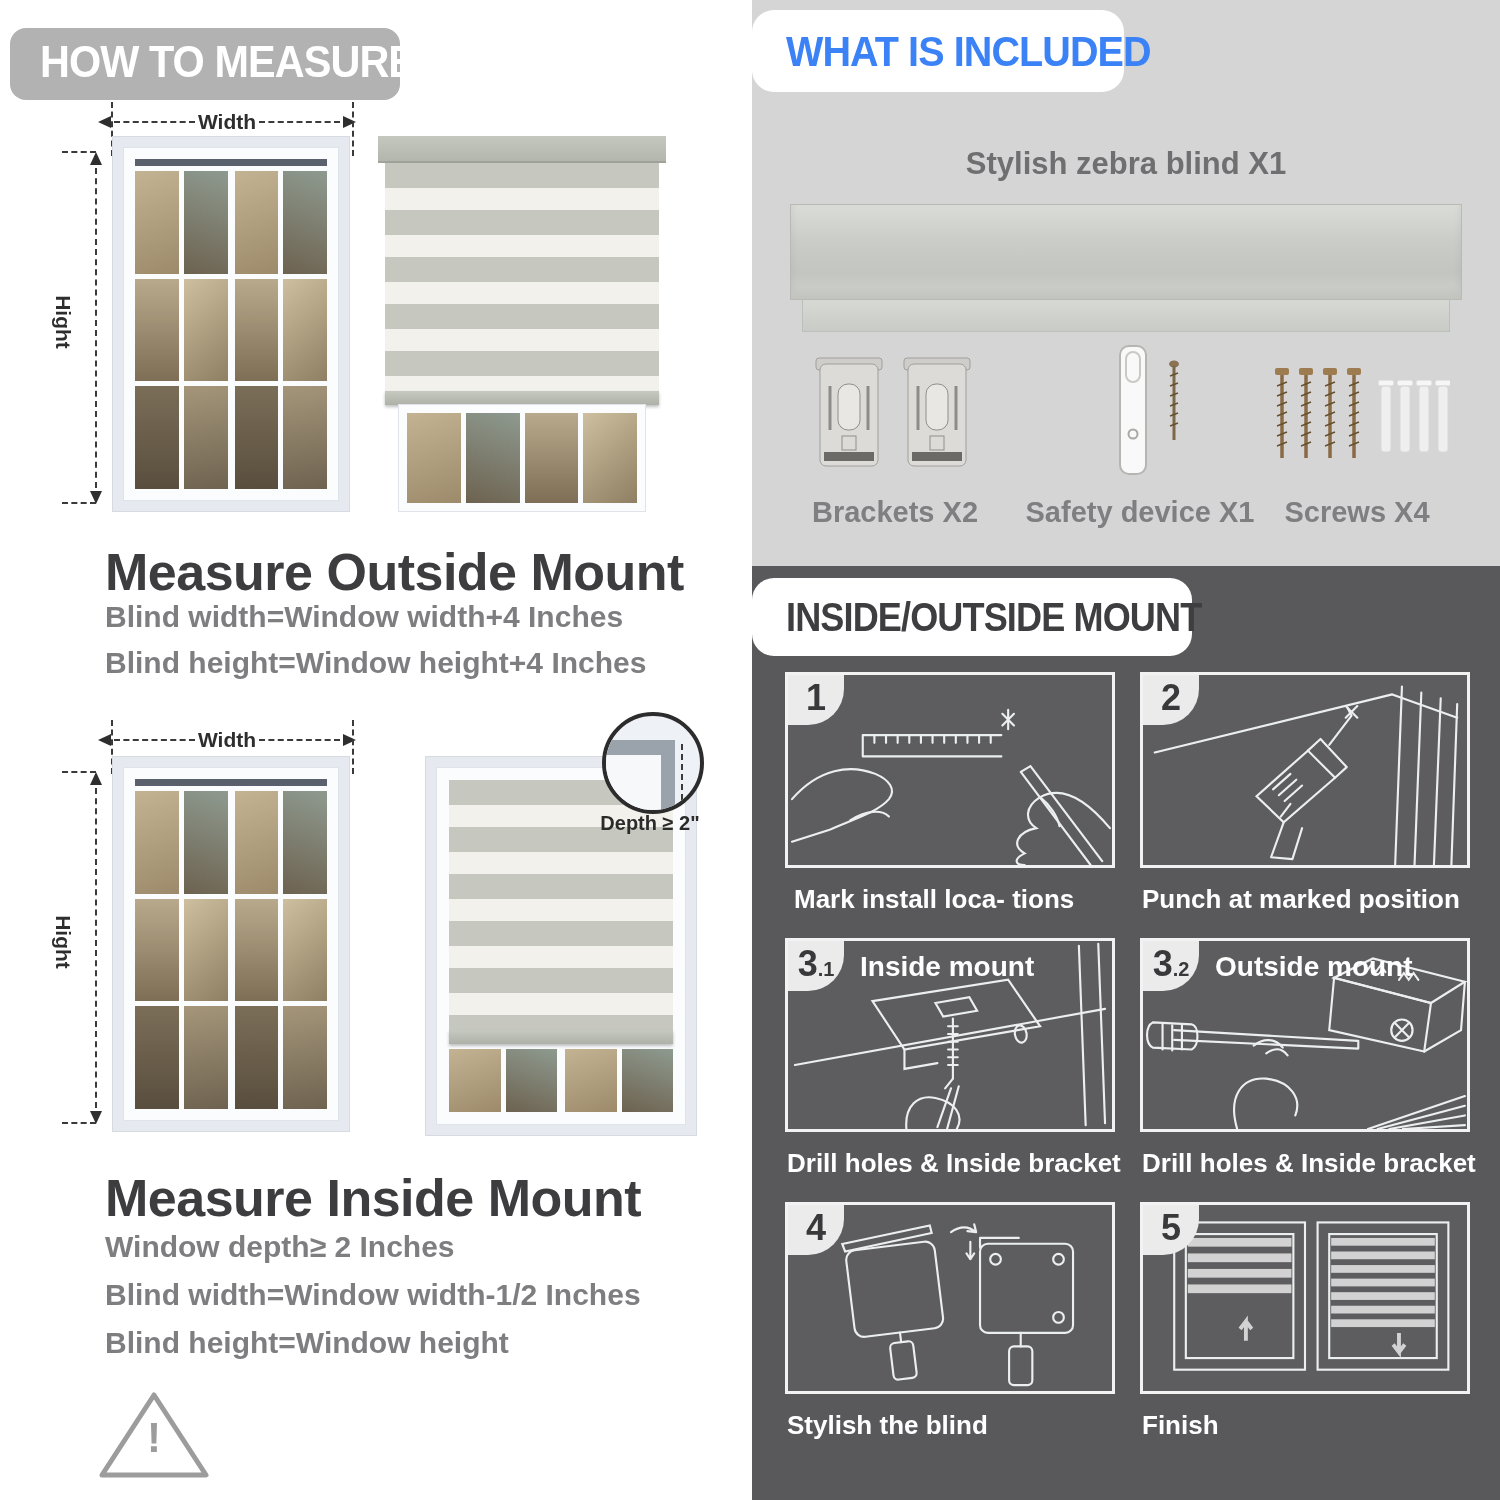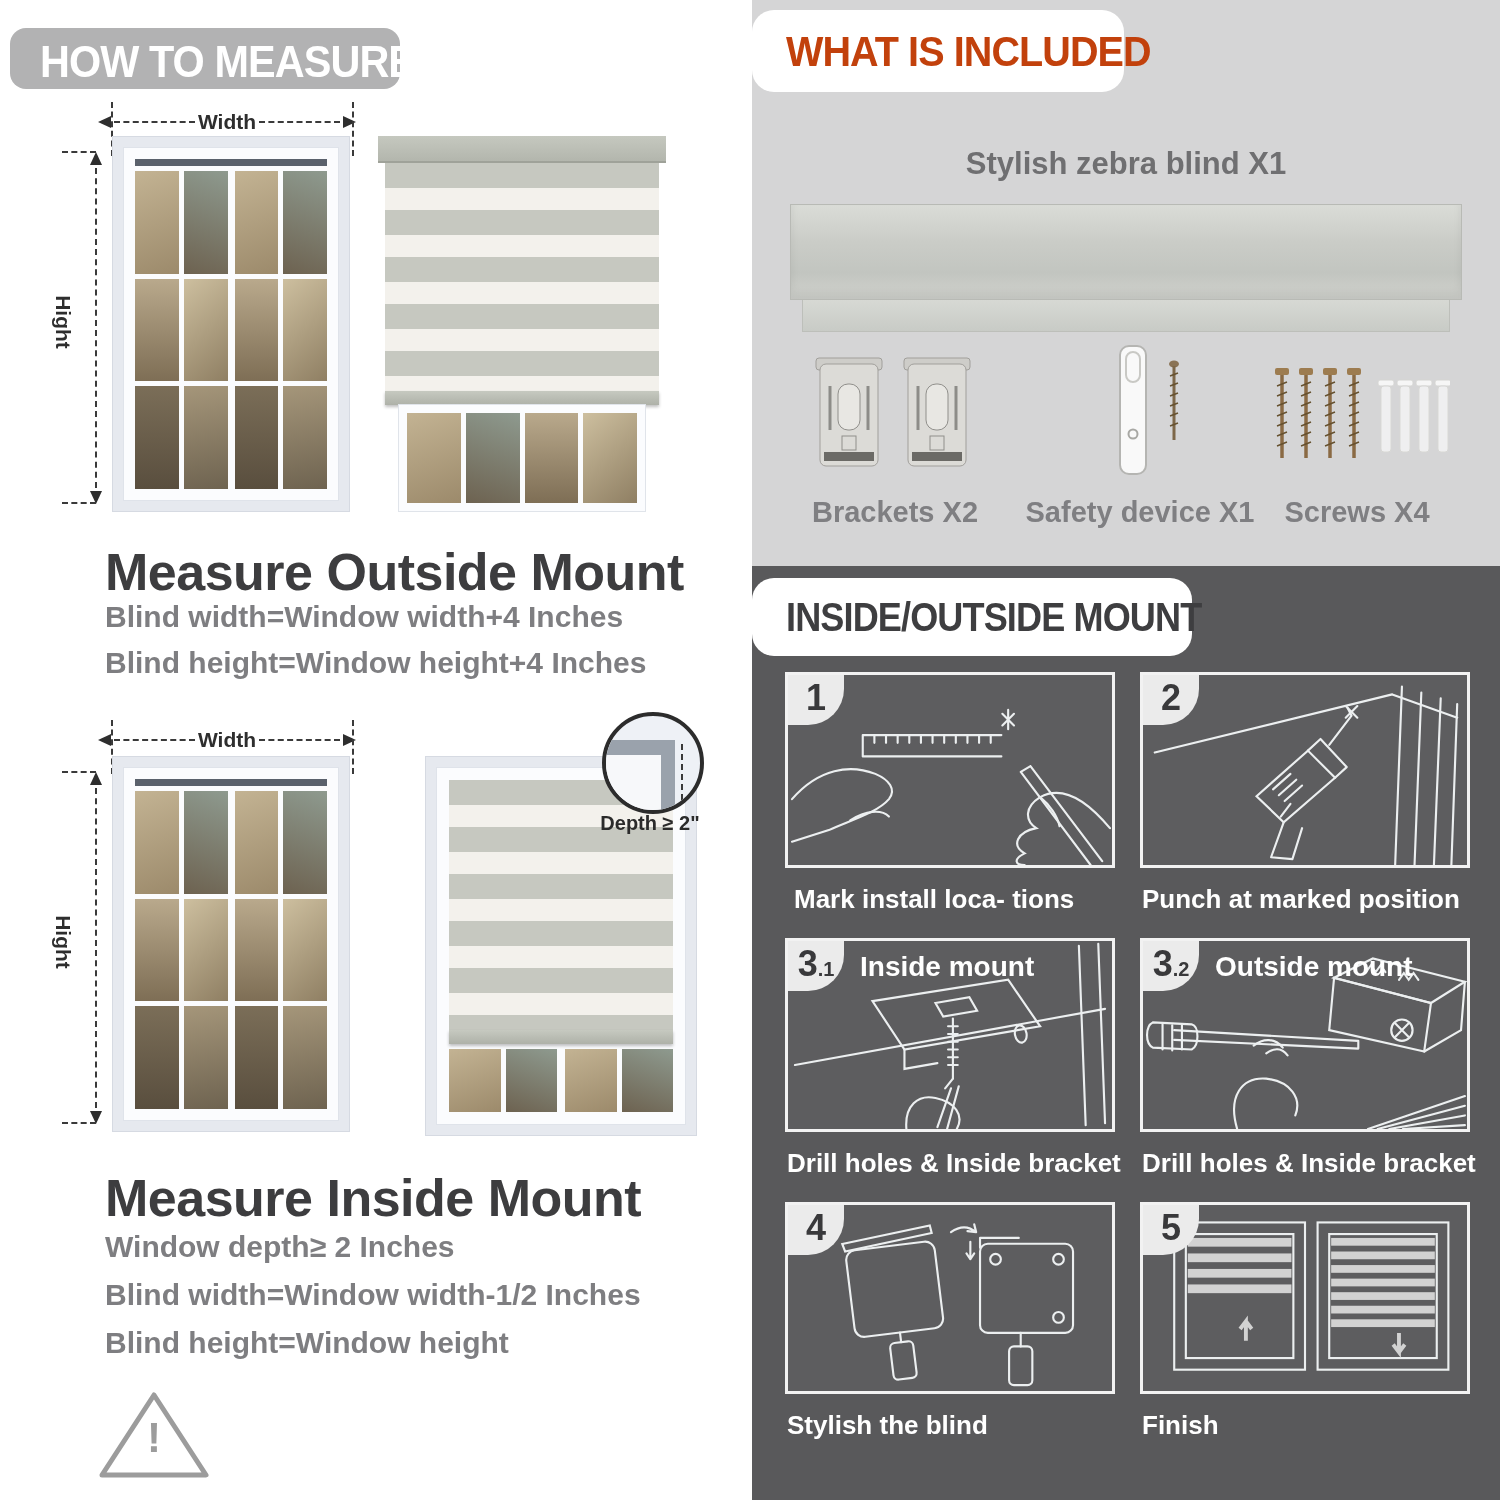--- a/index.html
+++ b/index.html
@@ -79,21 +79,21 @@
   .mag .jamb-v{position:absolute;left:58%;top:26%;width:15%;height:74%;background:#9aa2ac;}
   .mag .jamb-h{position:absolute;left:0;top:26%;width:66%;height:15%;background:#9aa2ac;}
   .mag .dashline{position:absolute;left:80%;top:30%;height:70%;border-left:2px dashed #3a3a3a;}
   .mag .inner{position:absolute;left:0;top:41%;width:58%;height:59%;background:#f7f8fa;}
 </style>
 </head>
 <body>
 
 <div class="canvas">
 
-  <div class="abs banner-left" style="left:10px;top:28px;width:390px;height:61px;box-sizing:border-box;">
+  <div class="abs banner-left" style="left:10px;top:28px;width:390px;height:72px;box-sizing:border-box;">
     <span class="squeeze">HOW TO MEASURE</span>
   </div>
 
   <div class="abs harrow" style="left:98px;top:110px;width:258px;">
     <span class="ah ah-l"></span>
     <span class="dash"></span>
     <span class="meas-lbl">Width</span>
     <span class="dash"></span>
     <span class="ah ah-r"></span>
   </div>
@@ -233,21 +233,21 @@
   <div class="abs" style="left:95px;top:1388px;width:118px;height:96px;">
     <svg viewBox="0 0 118 96" width="118" height="96">
       <path d="M59,7 L111,87 L7,87 Z" fill="none" stroke="#9c9c9c" stroke-width="5" stroke-linejoin="round"></path>
     </svg>
     <span class="abs" style="left:0;top:26px;width:118px;text-align:center;font-weight:bold;font-size:42px;color:#9c9c9c;">!</span>
   </div>
 
   <div class="abs light-sec" style="left:752px;top:0;width:748px;height:566px;">
 
     <div class="abs banner-white" style="left:0;top:10px;width:372px;height:82px;line-height:82px;padding-left:34px;
-         box-sizing:border-box;font-size:43px;color:#c2410c;">
+         box-sizing:border-box;font-size:43px;color:#3b82f6;">
       <span class="squeeze">WHAT IS INCLUDED</span>
     </div>
 
     <div class="abs product-label" style="left:0;top:146px;width:748px;">Stylish zebra blind X1</div>
 
     <div class="abs bar-main" style="left:38px;top:204px;width:672px;height:96px;box-sizing:border-box;"></div>
     <div class="abs bar-valance" style="left:50px;top:300px;width:648px;height:32px;box-sizing:border-box;"></div>
 
     <div class="abs" style="left:62px;top:352px;width:160px;height:130px;">
       <svg viewBox="0 0 160 130" width="160" height="130">

